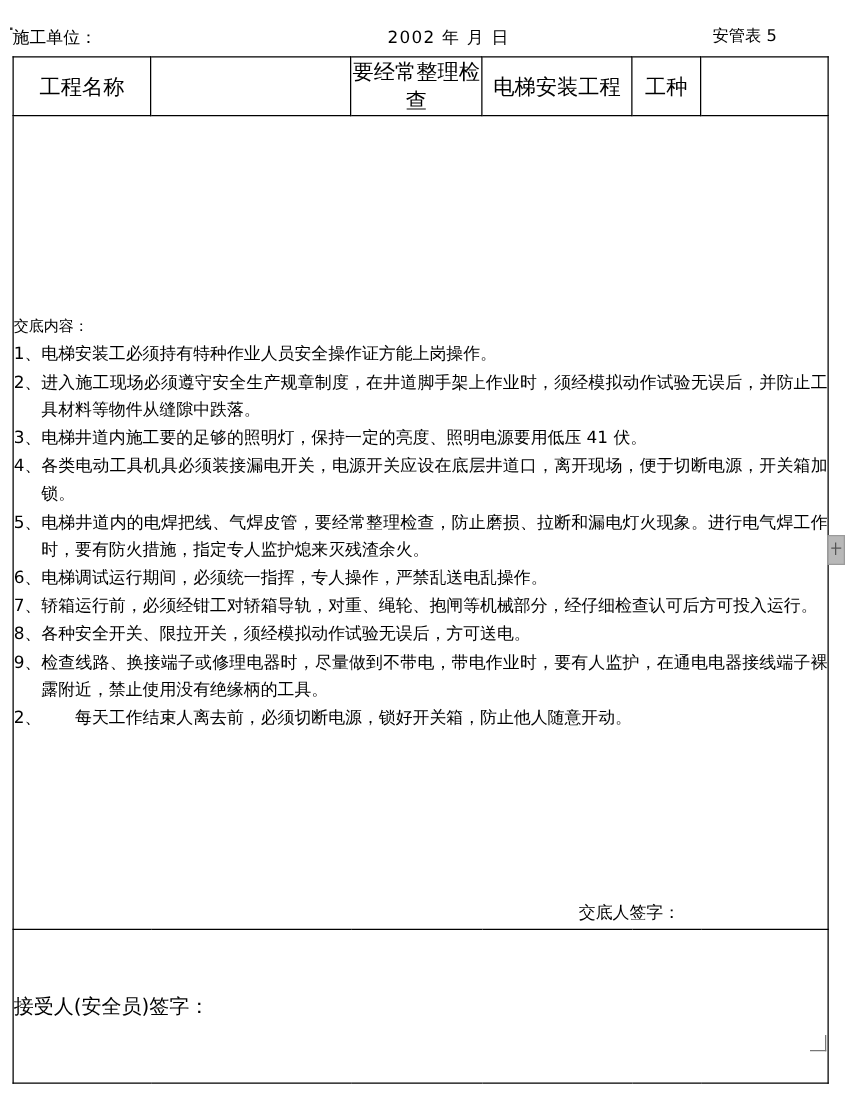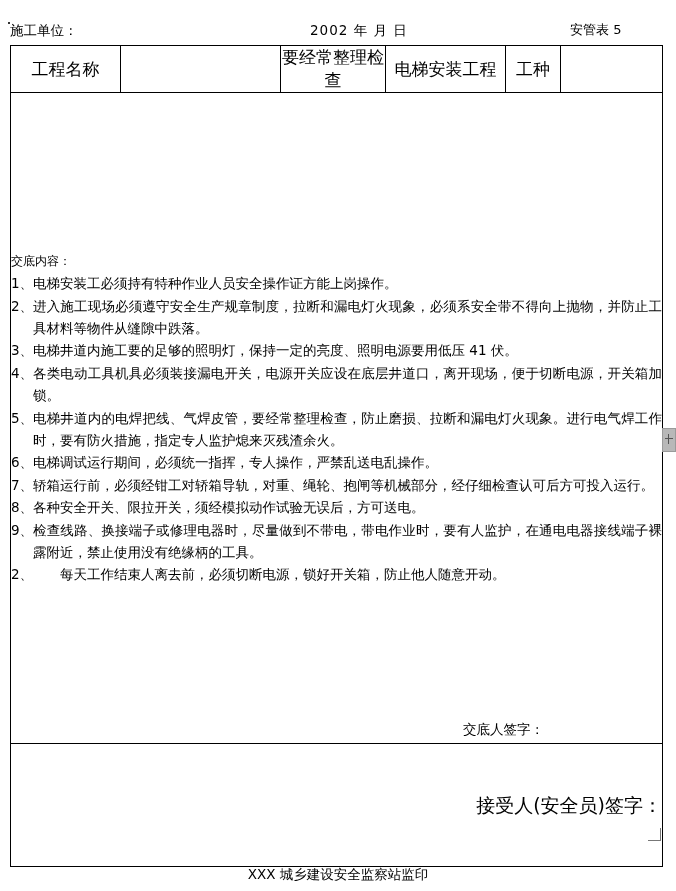--- a/index.html
+++ b/index.html
@@ -112,23 +112,22 @@
     font-size: 13.5px;
   }
 
   
   .recv-cell {
     height: 122px;
     vertical-align: top;
     padding: 6px 8px;
   }
   .recv-label {
-    font-size: 19px;
+    font-size: 16px;
     line-height: 20px;
-    text-align: right;
   }
 
   
   .note {
     position: absolute;
     left: 10px;
     top: 840px;
     font-size: 13.5px;
     white-space: nowrap;
   }
@@ -222,21 +221,21 @@
         <tr>
           <td class="content-cell" colspan="6">
             <div class="content-title">交底内容：</div>
             <ol class="items">
               <li>
                 <span class="num">1、</span>
                 <span>电梯安装工必须持有特种作业人员安全操作证方能上岗操作。</span>
               </li>
               <li>
                 <span class="num">2、</span>
-                <span>进入施工现场必须遵守安全生产规章制度，拉断和漏电灯火现象，必须系安全带不得向上抛物，并防止工具材料等物件从缝隙中跌落。</span>
+                <span>进入施工现场必须遵守安全生产规章制度，在井道脚手架上作业时，须经模拟动作试验无误后，并防止工具材料等物件从缝隙中跌落。</span>
               </li>
               <li>
                 <span class="num">3、</span>
                 <span>电梯井道内施工要的足够的照明灯，保持一定的亮度、照明电源要用低压 41 伏。</span>
               </li>
               <li>
                 <span class="num">4、</span>
                 <span>各类电动工具机具必须装接漏电开关，电源开关应设在底层井道口，离开现场，便于切断电源，开关箱加锁。</span>
               </li>
               <li>
@@ -272,15 +271,14 @@
             <div class="recv-label">接受人(安全员)签字：</div>
           </td>
         </tr>
       </tbody>
     </table>
   </div>
 
   <div class="corner-mark"></div>
   <div class="edge-mark"></div>
 
-  <div class="footer">XXX 城乡建设安全监察站监印</div>
 
 </div>
 
 </body></html>

